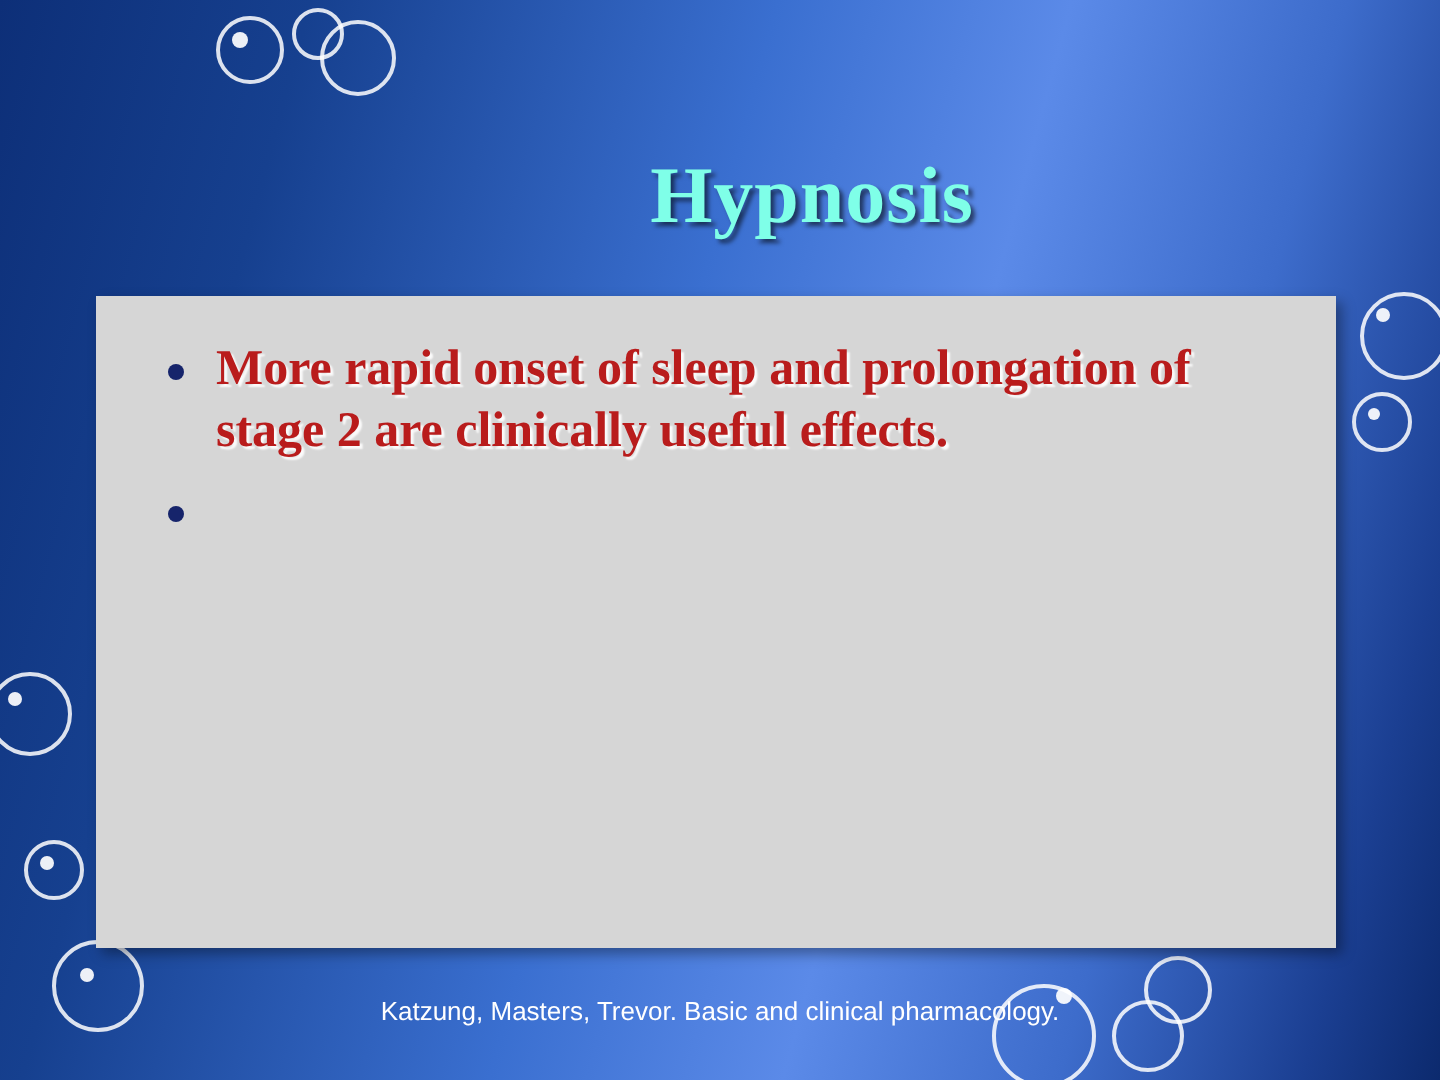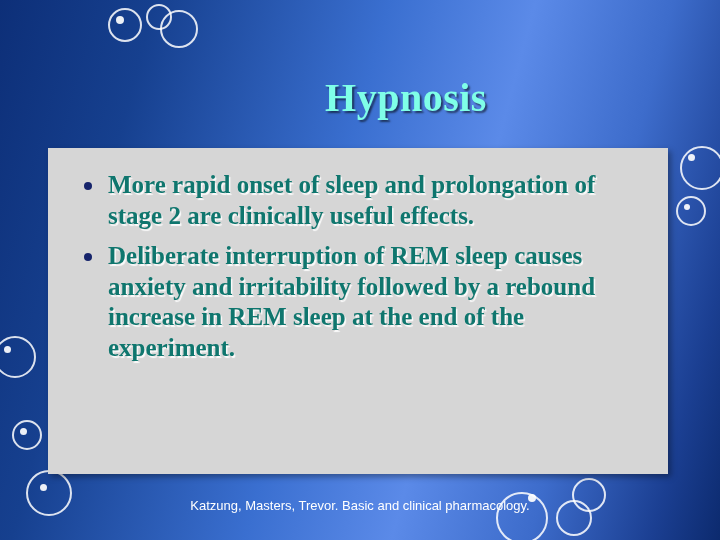--- a/index.html
+++ b/index.html
@@ -62,21 +62,21 @@
     padding: 22px 18px 0 20px;
     list-style: none;
   }
   .bullets li {
     position: relative;
     padding-left: 40px;
     margin-bottom: 10px;
     font-size: 25px;
     line-height: 1.22;
     font-weight: bold;
-    color: #0f766e;
+    color: #b91c1c;
     text-shadow: 1.5px 1.5px 1px rgba(255,255,255,0.9);
     font-family: "Liberation Serif", serif;
   }
   .bullets li .dot {
     position: absolute;
     left: 16px;
     top: 12px;
     width: 8px;
     height: 8px;
     border-radius: 50%;
@@ -126,20 +126,19 @@
   <div class="title">Hypnosis</div>
 
   <div class="content-box">
     <ul class="bullets">
       <li>
         <span class="dot"></span>
         <span>More rapid onset of sleep and prolongation of stage 2 are clinically useful effects.</span>
       </li>
       <li>
         <span class="dot"></span>
-        <span>Deliberate interruption of REM sleep causes anxiety and irritability followed by a rebound increase in REM sleep at the end of the experiment.</span>
       </li>
     </ul>
   </div>
 
   <div class="footer">Katzung, Masters, Trevor. Basic and clinical pharmacology.</div>
 
 </div>
 
 </body></html>

